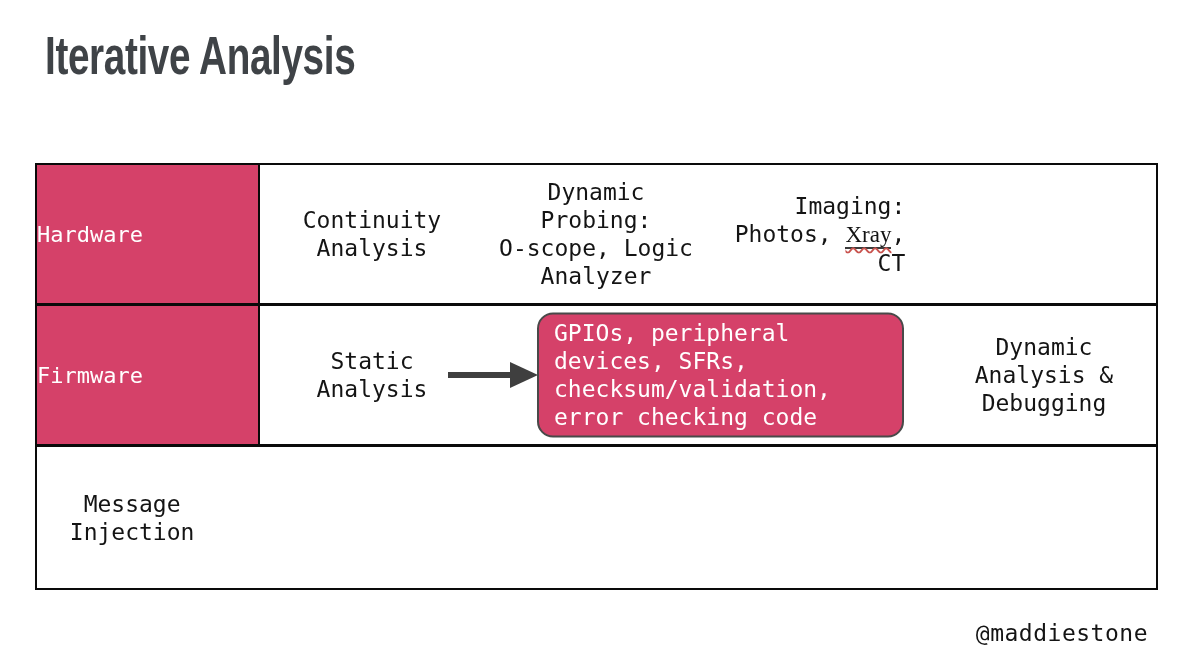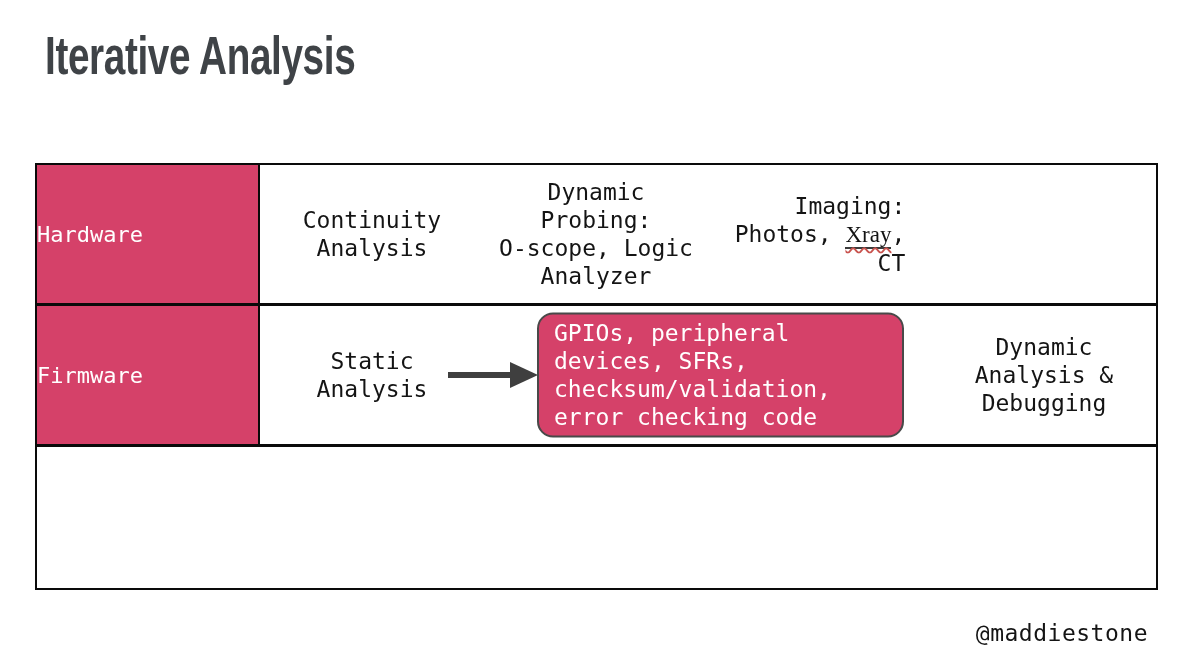--- a/index.html
+++ b/index.html
@@ -111,17 +111,19 @@
     <div class="callout">GPIOs, peripheral
 devices, SFRs,
 checksum/validation,
 error checking code</div>
     <div class="cell-text col4">Dynamic
 Analysis &amp;
 Debugging</div>
   </div>
 
   <div class="content-cell">
+    <div class="cell-text col2">Message
+Injection</div>
   </div>
 
 </div>
 
 <div class="footer-handle">@maddiestone</div>
 
 </body></html>

